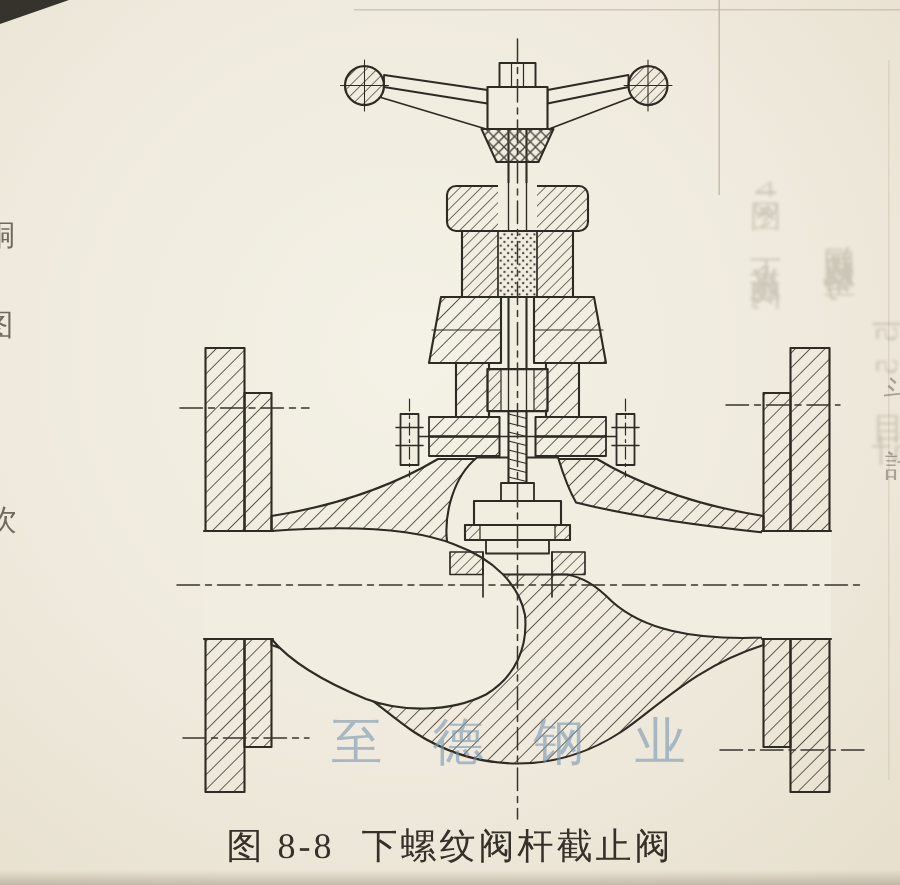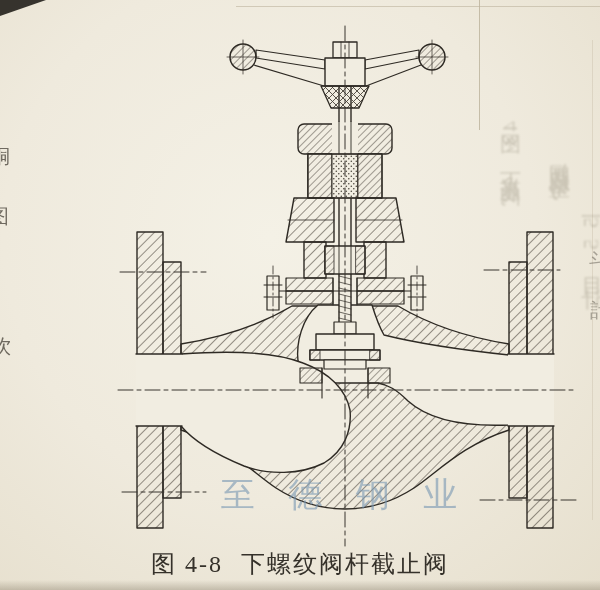--- a/index.html
+++ b/index.html
@@ -220,16 +220,16 @@
 
   <div class="edge-mark edge-l0">铜</div>
   <div class="edge-mark edge-l1">图</div>
   <div class="edge-mark edge-l2">饮</div>
   <div class="edge-mark edge-r0">斗</div>
   <div class="edge-mark edge-r1">計</div>
 
   <div class="watermark-name">至 德 钢 业</div>
 
   <div class="caption">
-    <span class="cap-label">图 4-8</span><span>下螺纹阀杆截止阀</span>
+    <span class="cap-label">图 8-8</span><span>下螺纹阀杆截止阀</span>
   </div>
 
 </div>
 
 </body></html>

